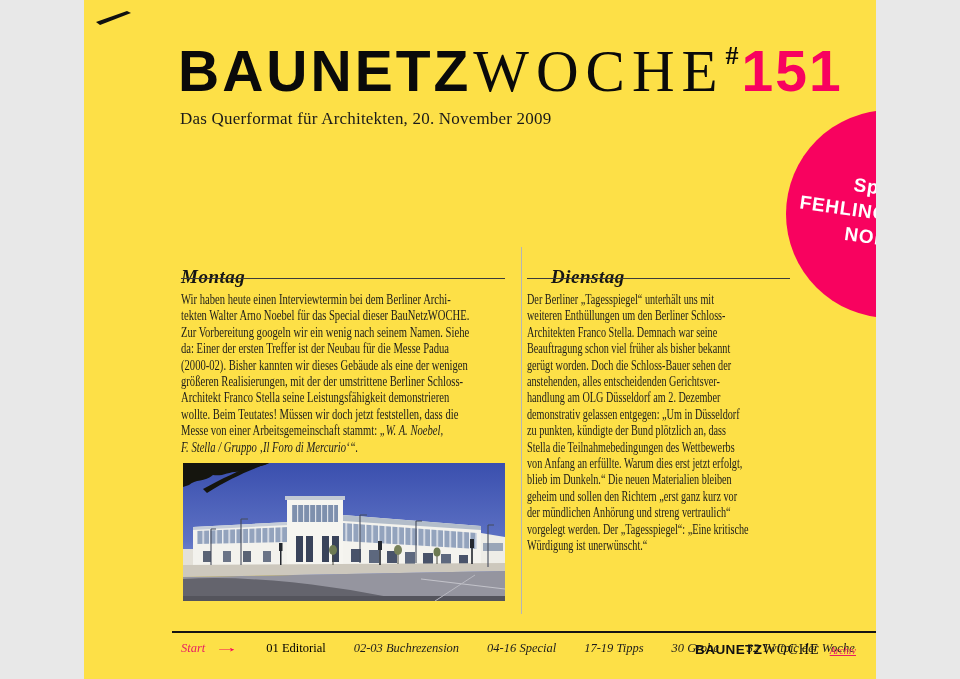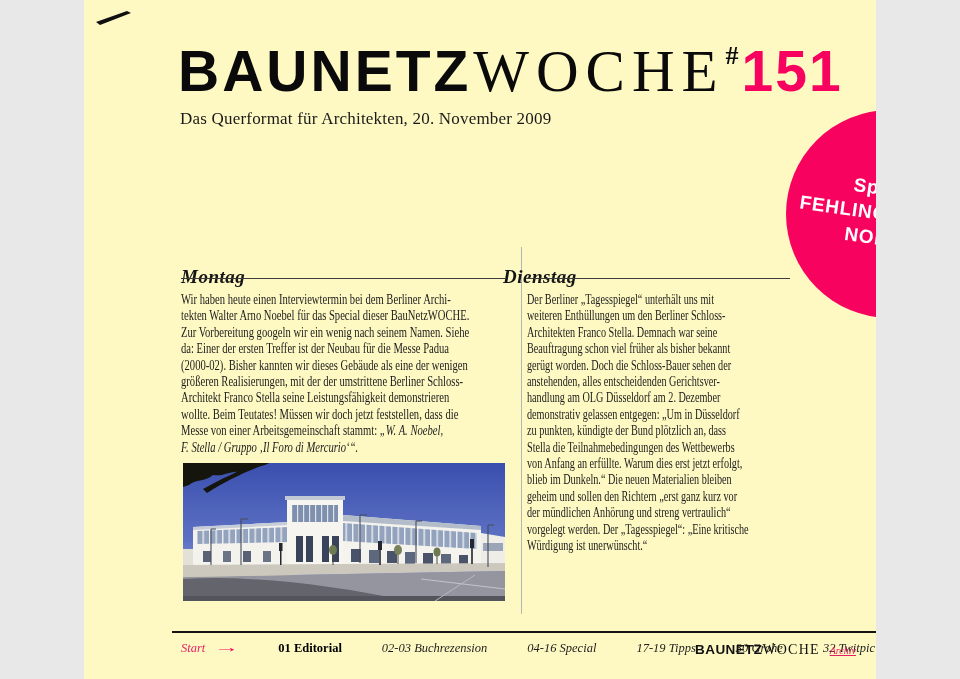--- a/index.html
+++ b/index.html
@@ -1,17 +1,17 @@
 <!DOCTYPE html>
 <html><head>
 <meta charset="utf-8">
 <style>
   html,body{margin:0;padding:0;background:#e8e8e8;}
   .page{
-    position:relative;width:792px;height:679px;background:#fef9c3;
+    position:relative;width:792px;height:679px;background:#fde047;
     overflow:hidden;font-family:"Liberation Serif",serif;color:#111;
     margin:0 auto;
   }
   
   .pen-mark{position:absolute;left:10px;top:9px;}
   
   .masthead{position:absolute;left:94px;top:42px;line-height:1;white-space:nowrap;}
   .brand-bold{font-family:"Liberation Sans",sans-serif;font-weight:bold;font-size:57px;letter-spacing:3px;color:#0a0a0a;}
   .brand-serif{font-family:"Liberation Serif",serif;font-weight:400;font-size:59px;letter-spacing:7px;color:#0a0a0a;margin-left:2px;}
   .issue-hash{font-family:"Liberation Serif",serif;font-weight:bold;font-size:26px;vertical-align:27px;margin:0 3px 0 1px;color:#0a0a0a;}
@@ -35,27 +35,27 @@
     white-space:pre;transform-origin:0 0;
   }
   .body-montag{left:97px;top:292px;transform:scaleX(0.78);}
   .body-dienstag{left:443px;top:292px;transform:scaleX(0.75);}
   .citation{font-style:italic;}
   .divider{position:absolute;left:437px;top:247px;width:1px;height:367px;background:#b5b5b5;}
   .photo{position:absolute;left:99px;top:463px;width:322px;height:138px;}
   
   .footer-rule{position:absolute;left:88px;top:631px;width:853px;height:2px;background:#141414;}
   .footer-nav{
-    position:absolute;left:97px;top:640px;display:flex;align-items:baseline;gap:40px;
+    position:absolute;left:97px;top:640px;display:flex;align-items:baseline;gap:28px;
     font-size:12.5px;white-space:nowrap;
   }
   .start-link{color:#e81e63;font-style:italic;cursor:pointer;}
   .start-arrow{display:inline-block;color:#f8025f;font-style:normal;font-size:14px;transform:scaleX(1.8);transform-origin:0 60%;margin-left:9px;margin-right:10px;}
   .nav-item{font-style:italic;color:#1c1c1c;cursor:pointer;}
-  .nav-item.active{font-style:normal;font-weight:bold;color:#000;text-align:center;}
+  .nav-item.active{font-style:normal;font-weight:normal;color:#000;text-align:center;}
   .footer-brand{position:absolute;right:20px;top:640px;white-space:nowrap;}
   .fb-bold{font-family:"Liberation Sans",sans-serif;font-weight:bold;font-size:13.5px;letter-spacing:0.4px;color:#111;}
   .fb-serif{font-family:"Liberation Serif",serif;font-size:14px;letter-spacing:1.2px;color:#111;}
   .archiv{font-style:italic;font-size:10px;color:#e81e63;text-decoration:underline;margin-left:10px;cursor:pointer;}
 </style>
 </head>
 <body>
 
 <div class="page">
 
@@ -167,21 +167,21 @@
       <ellipse cx="150" cy="87" rx="4" ry="5" fill="#6d7a52"></ellipse>
       <line x1="215" y1="101" x2="215" y2="88" stroke="#4a4a40" stroke-width="1"></line>
       <ellipse cx="215" cy="87" rx="4" ry="5" fill="#77815a"></ellipse>
       <line x1="254" y1="101" x2="254" y2="90" stroke="#4a4a40" stroke-width="1"></line>
       <ellipse cx="254" cy="89" rx="3.5" ry="4.5" fill="#6d7a52"></ellipse>
     </g>
   </svg>
 
   <div class="divider"></div>
 
-  <h2 class="col-heading" style="left:419px;top:246px;text-align:center;">Dienstag</h2>
+  <h2 class="col-heading" style="left:467px;top:246px;text-align:center;">Dienstag</h2>
   <div class="heading-rule" style="left:443px;top:278px;width:263px;"></div>
   <div class="body body-dienstag">Der Berliner „Tagesspiegel“ unterhält uns mit
 weiteren Enthüllungen um den Berliner Schloss-
 Architekten Franco Stella. Demnach war seine
 Beauftragung schon viel früher als bisher bekannt
 gerügt worden. Doch die Schloss-Bauer sehen der
 anstehenden, alles entscheidenden Gerichtsver-
 handlung am OLG Düsseldorf am 2. Dezember
 demonstrativ gelassen entgegen: „Um in Düsseldorf
 zu punkten, kündigte der Bund plötzlich an, dass

